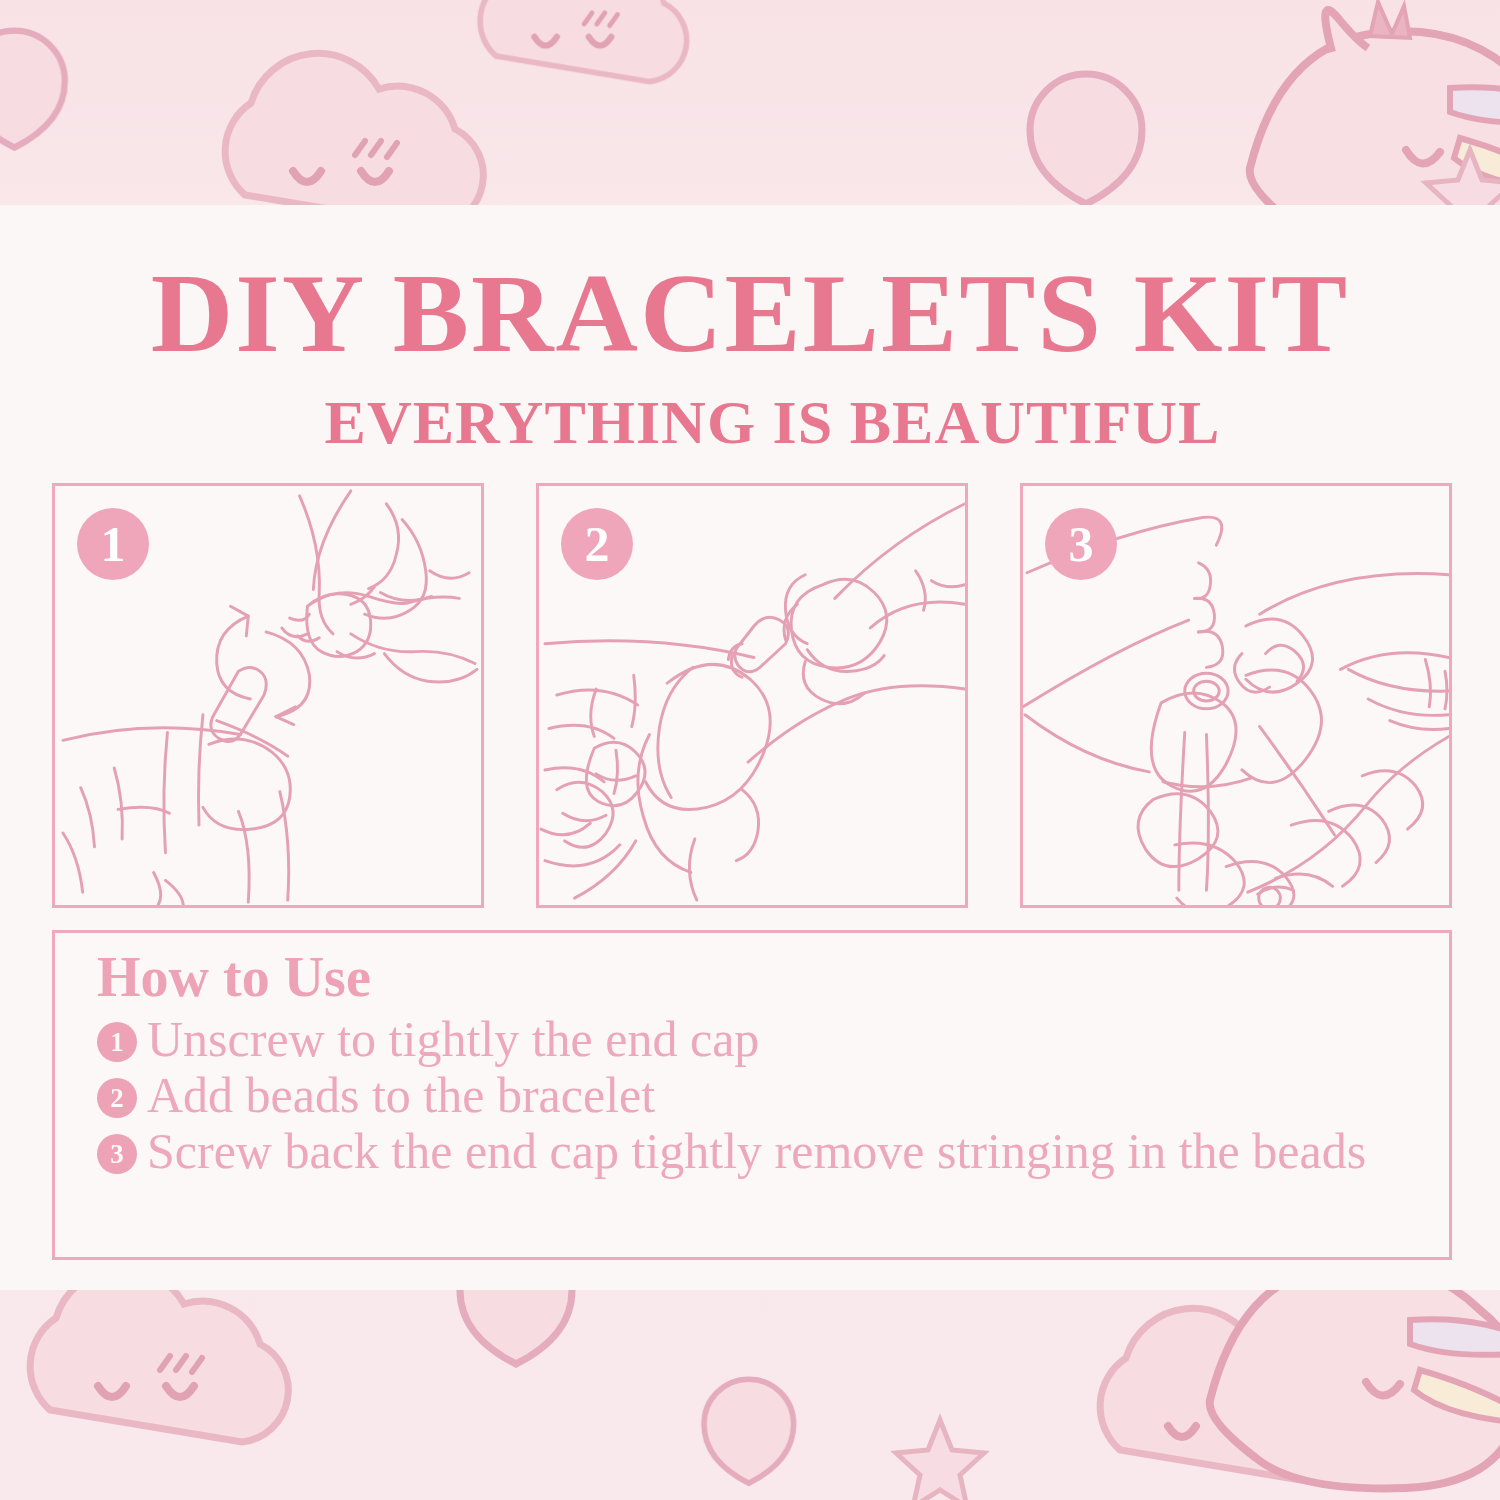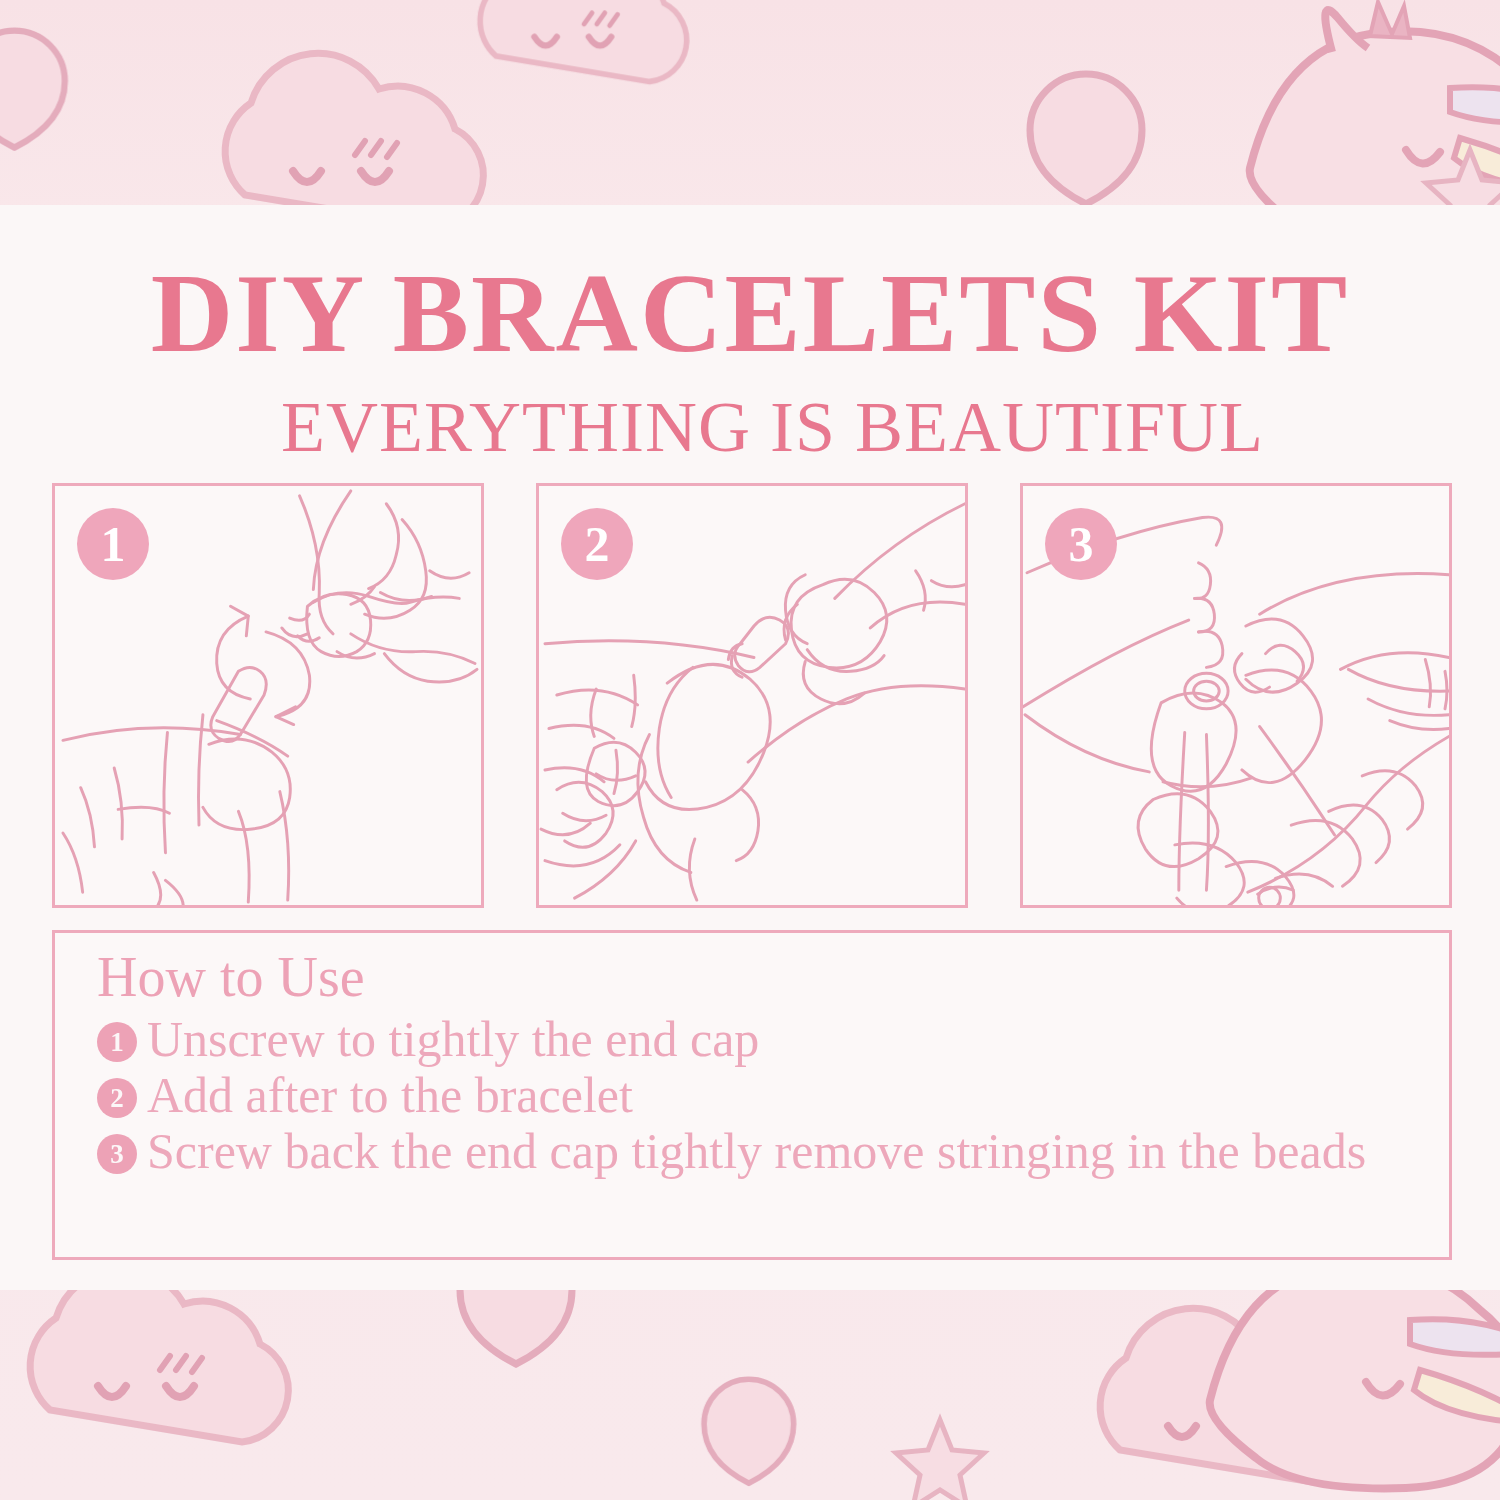--- a/index.html
+++ b/index.html
@@ -32,22 +32,22 @@
     font-size:112px;
     line-height:1;
     color:#e8788f;
     letter-spacing:2px;
     margin:0;
     padding-top:52px;
     transform:scaleX(1.02);
   }
   .kit-sub{
     font-family:"Liberation Serif", serif;
-    font-weight:normal;
-    font-size:72px;
+    font-weight:bold;
+    font-size:62px;
     line-height:1;
     color:#e8788f;
     letter-spacing:1px;
     margin:0;
     padding-top:22px;
     padding-left:45px;
   }
 
   
   .panels{
@@ -79,21 +79,21 @@
   
   .howto{
     position:absolute;left:52px;top:930px;width:1400px;height:330px;
     border:3px solid #eeaabc;
     background:#fcf8f8;
     box-sizing:border-box;
     padding:14px 34px 0 42px;
   }
   .howto-title{
     font-family:"Liberation Serif", serif;
-    font-weight:normal;
+    font-weight:bold;
     font-size:56px;
     line-height:1.08;
     color:#eda2b6;
     margin:0 0 4px 0;
   }
   .steps{list-style:none;margin:0;padding:0;}
   .step{
     display:flex;align-items:flex-start;
     font-family:"Liberation Serif", serif;
     font-size:50px;
@@ -315,21 +315,21 @@
 
   <div class="howto">
     <div class="howto-title">How to Use</div>
     <ul class="steps">
       <li class="step">
         <span class="step-num">1</span>
         <span class="step-text">Unscrew to tightly the end cap</span>
       </li>
       <li class="step">
         <span class="step-num">2</span>
-        <span class="step-text">Add after to the bracelet</span>
+        <span class="step-text">Add beads to the bracelet</span>
       </li>
       <li class="step">
         <span class="step-num">3</span>
         <span class="step-text">Screw back the end cap tightly remove stringing in the beads</span>
       </li>
     </ul>
   </div>
 
 </div>
 

